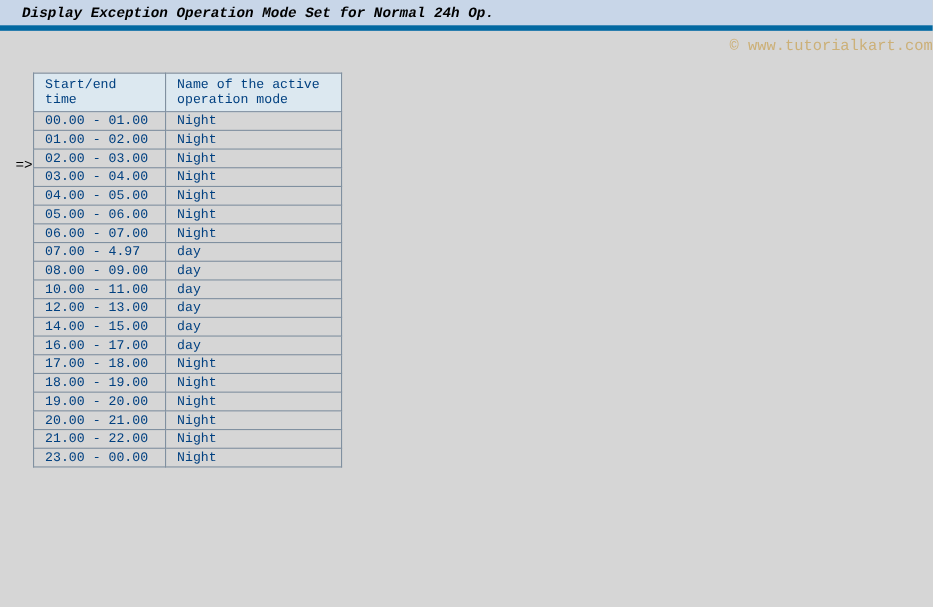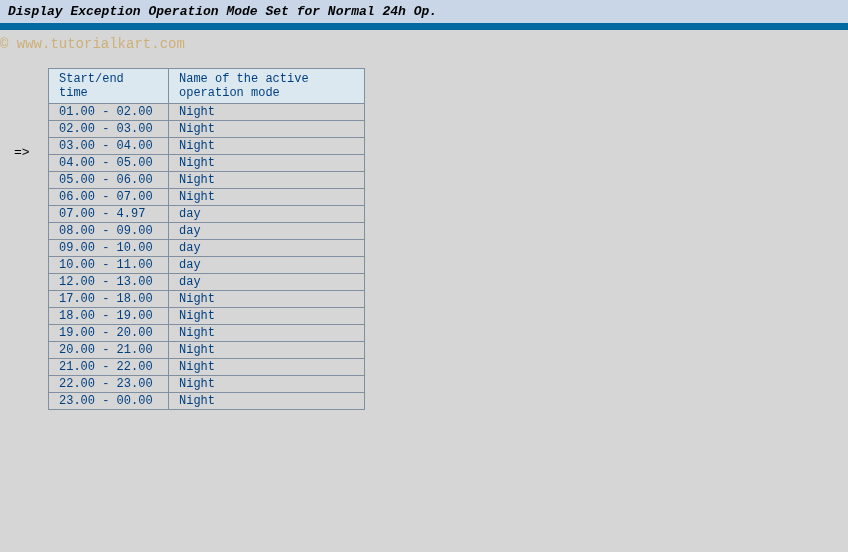--- a/index.html
+++ b/index.html
@@ -12,30 +12,30 @@
       width: 848px;
       height: 552px;
       background-color: #d6d6d6;
       font-family: 'Courier New', Courier, monospace;
       font-size: 13px;
       overflow: hidden;
     }
 
     .title-bar {
       background-color: #c8d6e8;
-      border-bottom: 7px solid #0369a1;
-      padding: 4px 8px;
+      border-bottom: 5px solid #0369a1;
+      padding: 4px 20px;
       font-weight: bold;
       font-size: 13px;
       color: #000;
       font-style: italic;
     }
 
     .watermark {
-      text-align: left;
+      text-align: right;
       color: #c8a050;
       font-size: 14px;
       padding: 6px 0;
       opacity: 0.7;
     }
 
     .main-content {
       padding: 10px 30px;
       position: relative;
     }
@@ -43,21 +43,21 @@
     .arrow-indicator {
       position: absolute;
       left: 14px;
       top: 87px;
       color: #000;
       font-size: 13px;
     }
 
     table {
       border-collapse: collapse;
-      margin-left: 18px;
+      margin-left: 0;
     }
 
     th {
       background-color: #dce8f0;
       border: 1px solid #8090a0;
       padding: 3px 10px;
       font-weight: normal;
       font-size: 12px;
       color: #004080;
       text-align: left;
@@ -70,21 +70,21 @@
       font-size: 12px;
       color: #004080;
       font-family: 'Courier New', Courier, monospace;
     }
 
     .col-time {
       width: 120px;
     }
 
     .col-mode {
-      width: 196px;
+      width: 160px;
     }
   </style>
 </head>
 <body>
 
 <div class="title-bar">
   <span>Display Exception Operation Mode Set for Normal 24h Op.</span>
 </div>
 
 <div class="watermark">
@@ -94,20 +94,24 @@
 <div class="main-content">
   <div class="arrow-indicator">=&gt;</div>
   <table>
     <thead>
       <tr>
         <th class="col-time">Start/end time</th>
         <th class="col-mode">Name of the active operation mode</th>
       </tr>
     </thead>
     <tbody id="table-body">
+    <tr>
+          <td>00.00 - 01.00</td>
+          <td>Night</td>
+        </tr>
         <tr>
           <td>01.00 - 02.00</td>
           <td>Night</td>
         </tr>
         <tr>
           <td>02.00 - 03.00</td>
           <td>Night</td>
         </tr>
         <tr>
           <td>03.00 - 04.00</td>
@@ -127,29 +131,33 @@
         </tr>
         <tr>
           <td>07.00 - 4.97</td>
           <td>day</td>
         </tr>
         <tr>
           <td>08.00 - 09.00</td>
           <td>day</td>
         </tr>
         <tr>
-          <td>09.00 - 10.00</td>
-          <td>day</td>
-        </tr>
-        <tr>
           <td>10.00 - 11.00</td>
           <td>day</td>
         </tr>
         <tr>
           <td>12.00 - 13.00</td>
+          <td>day</td>
+        </tr>
+        <tr>
+          <td>14.00 - 15.00</td>
+          <td>day</td>
+        </tr>
+        <tr>
+          <td>16.00 - 17.00</td>
           <td>day</td>
         </tr>
         <tr>
           <td>17.00 - 18.00</td>
           <td>Night</td>
         </tr>
         <tr>
           <td>18.00 - 19.00</td>
           <td>Night</td>
         </tr>
@@ -159,22 +167,18 @@
         </tr>
         <tr>
           <td>20.00 - 21.00</td>
           <td>Night</td>
         </tr>
         <tr>
           <td>21.00 - 22.00</td>
           <td>Night</td>
         </tr>
         <tr>
-          <td>22.00 - 23.00</td>
-          <td>Night</td>
-        </tr>
-        <tr>
           <td>23.00 - 00.00</td>
           <td>Night</td>
         </tr>
       </tbody>
   </table>
 </div>
 
 </body></html>

